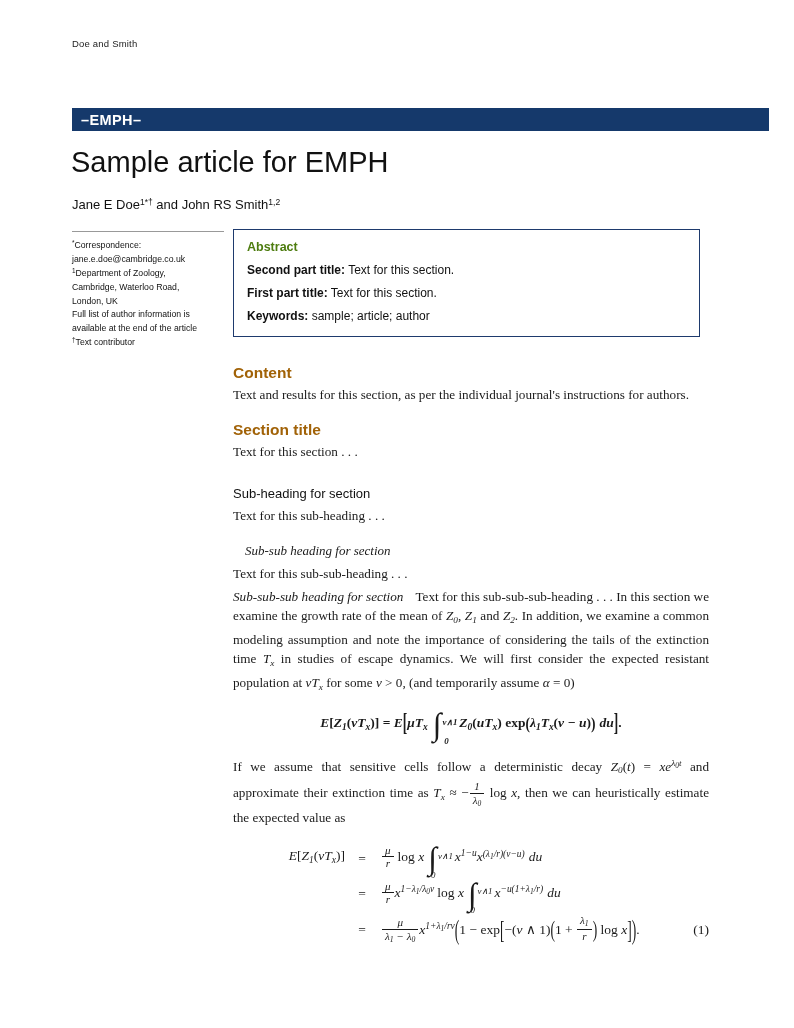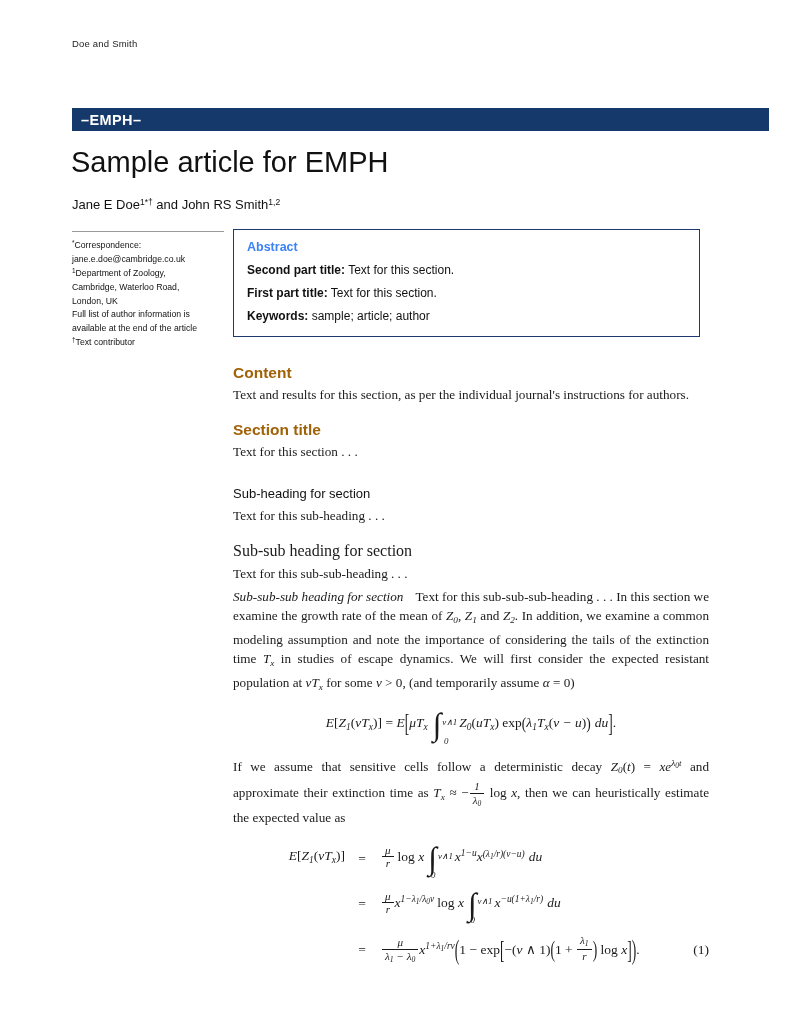--- a/index.html
+++ b/index.html
@@ -23,30 +23,30 @@
 
   .sidebar{position:absolute;left:72px;top:231px;width:152px;border-top:1px solid #999;
            padding-top:5px;font-family:"Liberation Sans",sans-serif;font-size:8.7px;
            line-height:11px;color:#111;}
   .s-line{white-space:nowrap;}
   .s-sup{font-size:6.4px;vertical-align:.45em;}
 
   .abstract{position:absolute;left:233px;top:229px;width:467px;box-sizing:border-box;
             border:1.4px solid #1e3a6d;padding:10px 13px 13px;background:#fff;}
   .abstract-heading{font-family:"Liberation Sans",sans-serif;font-weight:bold;font-size:12.5px;
-            margin:0 0 5px;color:#3b82f6;}
+            margin:0 0 5px;color:#4d7c0f;}
   .a-item{font-family:"Liberation Sans",sans-serif;font-size:12px;margin-top:9px;color:#111;}
   .a-label{font-weight:bold;}
 
   .main{position:absolute;left:233px;top:364px;width:476px;font-size:13.2px;line-height:19px;}
   .h1{font-family:"Liberation Sans",sans-serif;font-weight:bold;font-size:15.5px;
       line-height:18px;margin:0 0 3px;color:#a16207;}
   .h2{font-family:"Liberation Sans",sans-serif;font-weight:normal;font-size:13px;
       line-height:17px;margin:0 0 4px;color:#111;}
-  .h3{font-size:16px;line-height:18px;margin:0 0 4px;}
+  .h3{font-style:italic;font-size:13px;line-height:18px;margin:0 12px 4px;}
   .body{margin:0;text-align:justify;}
   .mb17{margin-bottom:17px;} .mb24{margin-bottom:24px;} .mb10{margin-bottom:4px;}
   .mb8{margin-bottom:8px;} .mb6{margin-bottom:15px;}
 
   
   .mi,.mi2{font-style:italic;}
   .mr{font-style:normal;}
   .msup{font-size:70%;vertical-align:.5em;}
   .msub{font-size:70%;vertical-align:-.3em;font-style:italic;}
   .msup .msub{font-size:80%;}
@@ -56,24 +56,24 @@
   .mden{display:block;padding:0 3px;}
   .mint{display:inline-flex;align-items:center;vertical-align:middle;margin:0 2px;}
   .mintg{font-size:235%;font-style:normal;line-height:1;transform:translateY(1px);}
   .mlims{display:inline-flex;flex-direction:column;justify-content:space-between;height:2.55em;
          font-size:66%;font-style:italic;margin-left:1px;}
   .mhi{display:block;}
   .mlo{display:block;margin-left:-7px;}
   .mbig{display:inline-block;font-style:normal;transform-origin:50% 55%;vertical-align:-.08em;}
   .msp{display:inline-block;}
 
-  .eq-display{text-align:center;font-size:13.5px;margin:12px 0 14px;white-space:nowrap;}
+  .eq-display{text-align:center;font-size:13.5px;margin:12px 0 14px;white-space:nowrap;font-weight:bold;}
 
   .eqn{display:grid;grid-template-columns:112px 34px 1fr 40px;align-items:center;
-       row-gap:14px;font-size:13.5px;margin-top:8px;}
+       row-gap:4px;font-size:13.5px;margin-top:8px;}
   .eq-lhs{justify-self:end;white-space:nowrap;}
   .eq-rel{justify-self:center;}
   .eq-rhs{white-space:nowrap;padding-left:2px;}
   .eq-tag{justify-self:end;}
 </style>
 </head>
 <body>
 
 <div class="page">
 

